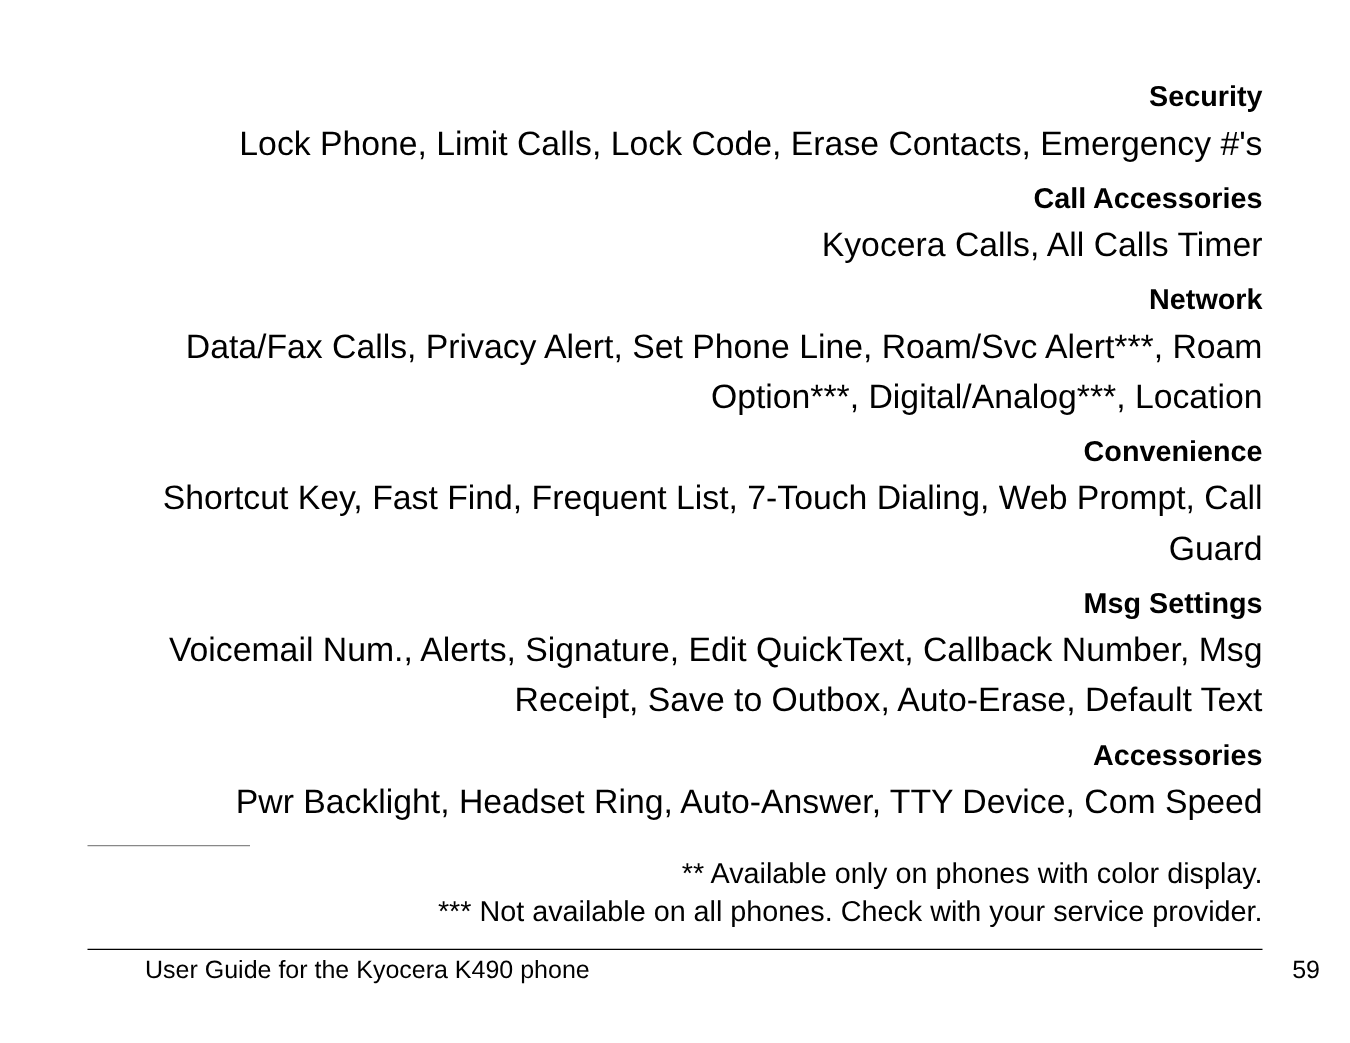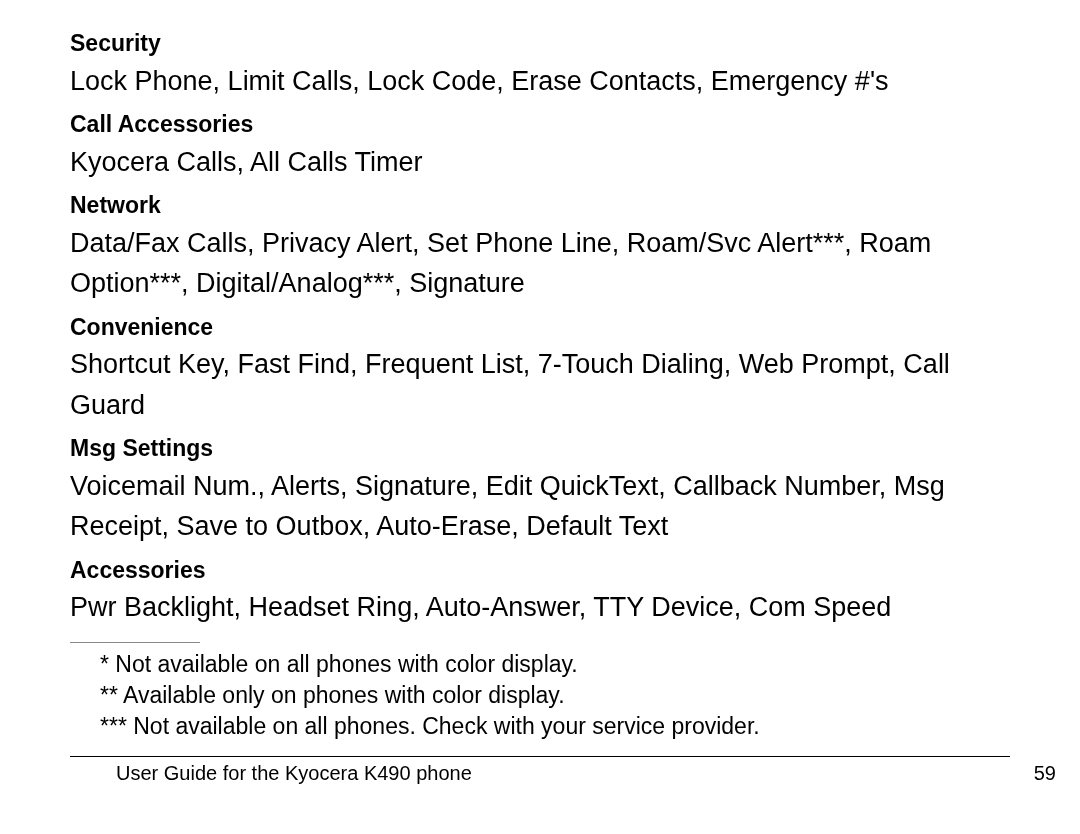--- a/index.html
+++ b/index.html
@@ -6,24 +6,25 @@
     margin: 0;
     padding: 0;
     width: 1080px;
     height: 834px;
     background: #fff;
     font-family: Arial, Helvetica, sans-serif;
     color: #000;
   }
   .page {
     box-sizing: border-box;
-    padding: 20px 70px 0 70px;
+    padding: 54px 70px 0 70px;
     width: 1080px;
     height: 834px;
     position: relative;
+    text-align: right;
   }
   .section-heading {
     font-weight: bold;
     font-size: 23px;
     line-height: 1.5;
     margin-top: 6px;
   }
   .section-body {
     font-size: 27px;
     line-height: 1.5;
@@ -61,34 +62,33 @@
 
 <div class="page">
 
   <div class="section-heading">Security</div>
   <div class="section-body">Lock Phone, Limit Calls, Lock Code, Erase Contacts, Emergency #'s</div>
 
   <div class="section-heading">Call Accessories</div>
   <div class="section-body">Kyocera Calls, All Calls Timer</div>
 
   <div class="section-heading">Network</div>
-  <div class="section-body">Data/Fax Calls, Privacy Alert, Set Phone Line, Roam/Svc Alert***, Roam Option***, Digital/Analog***, Signature</div>
+  <div class="section-body">Data/Fax Calls, Privacy Alert, Set Phone Line, Roam/Svc Alert***, Roam Option***, Digital/Analog***, Location</div>
 
   <div class="section-heading">Convenience</div>
   <div class="section-body">Shortcut Key, Fast Find, Frequent List, 7-Touch Dialing, Web Prompt, Call Guard</div>
 
   <div class="section-heading">Msg Settings</div>
   <div class="section-body">Voicemail Num., Alerts, Signature, Edit QuickText, Callback Number, Msg Receipt, Save to Outbox, Auto-Erase, Default Text</div>
 
   <div class="section-heading">Accessories</div>
   <div class="section-body">Pwr Backlight, Headset Ring, Auto-Answer, TTY Device, Com Speed</div>
 
   <div class="footnote-rule"></div>
   <div class="footnotes">
-    <div>* Not available on all phones with color display.</div>
     <div>** Available only on phones with color display.</div>
     <div>*** Not available on all phones. Check with your service provider.</div>
   </div>
 
   <div class="footer-rule"></div>
   <div class="footer">
     <span>User Guide for the Kyocera K490 phone</span>
     <span>59</span>
   </div>
 

